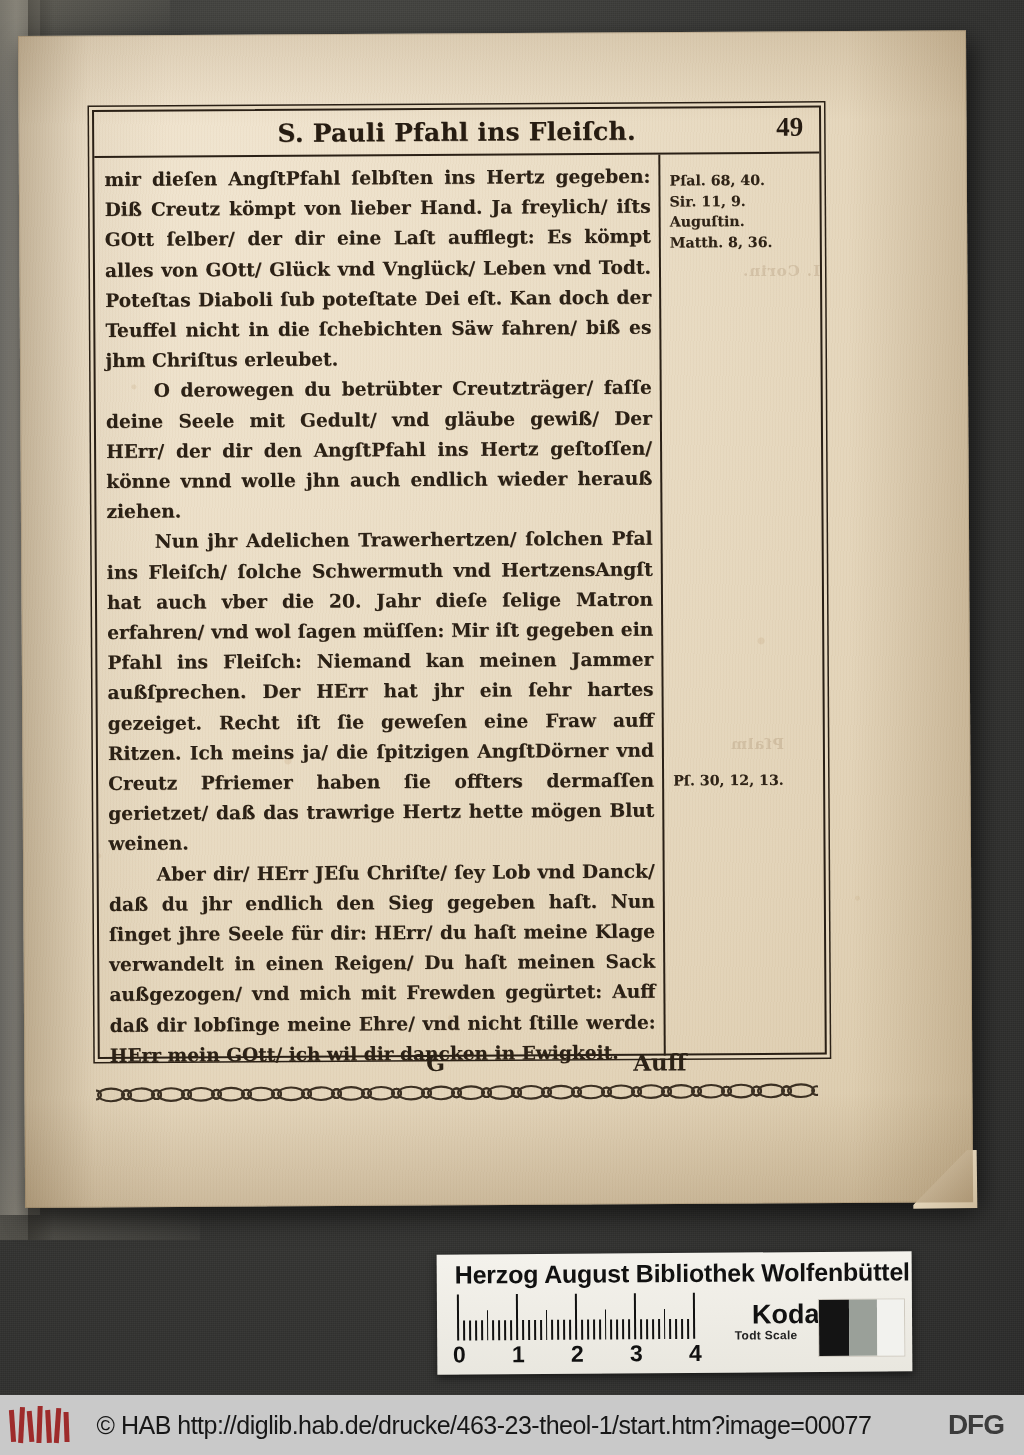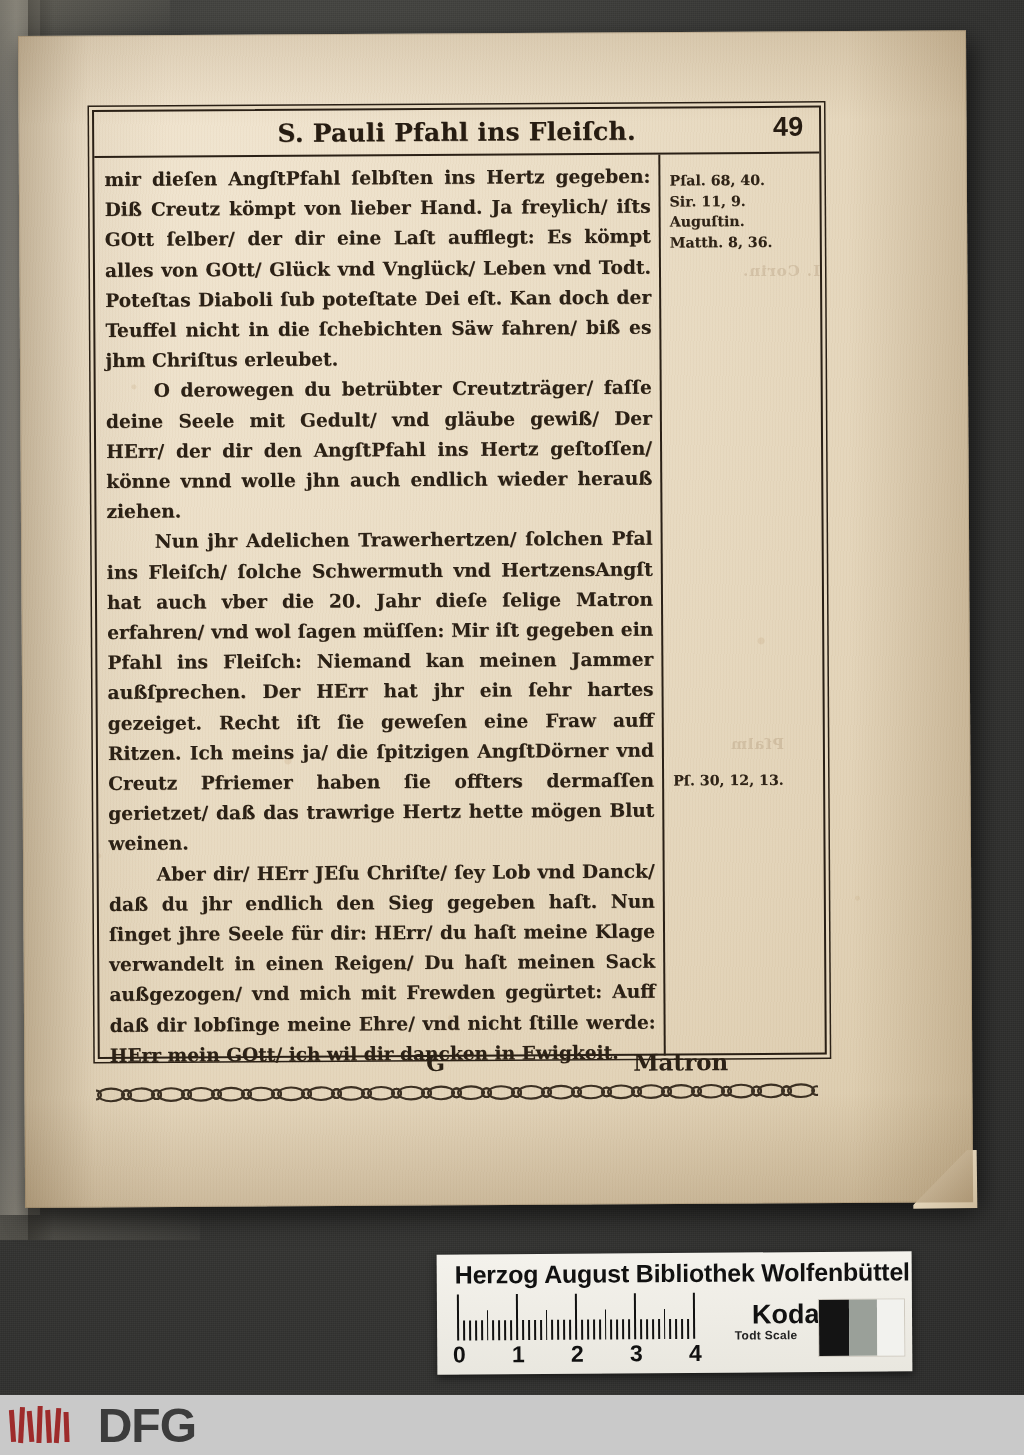--- a/index.html
+++ b/index.html
@@ -93,21 +93,21 @@
     display:flex;align-items:center;
   }
   .rh-title{
     position:absolute;left:0;right:0;text-align:center;
     font-family:"DejaVu Serif",serif;
     font-weight:700;font-size:25px;color:#261c12;letter-spacing:.2px;
     text-shadow:.4px .4px 0 rgba(60,40,20,.45);
   }
   .rh-pageno{
     position:absolute;right:16px;top:4px;
-    font-family:Liberation Sans, sans-serif;font-weight:700;font-size:27px;color:#261c12;
+    font-family:Liberation Serif, serif;font-weight:700;font-size:27px;color:#261c12;
   }
 
   
   .body-grid{
     position:relative;height:calc(100% - 44px);
     display:flex;
   }
   .col-text{
     width:566px;flex:0 0 566px;
     border-right:2px solid #2a2016;
@@ -195,22 +195,22 @@
     background:#c9c9c9;
     display:flex;align-items:center;
   }
   .hablogo{width:74px;height:46px;margin-left:6px;flex:0 0 74px;}
   .credit-text{
     flex:1;text-align:center;
     font-family:"Liberation Sans",sans-serif;font-size:25px;color:#171717;
     letter-spacing:-.5px;white-space:nowrap;
   }
   .dfg{
-    flex:0 0 116px;margin-right:12px;text-align:right;
-    font-family:"Liberation Sans",sans-serif;font-weight:700;font-size:48px;
+    flex:0 0 116px;margin-right:20px;text-align:right;
+    font-family:"Liberation Sans",sans-serif;font-weight:700;font-size:28px;
     color:#3c3c3c;letter-spacing:-1px;
   }
 </style>
 </head>
 <body>
 
 <div class="board"></div>
 <div class="left-sliver"></div>
 <div class="spine-shadow"></div>
 <div class="board-bevel"></div>
@@ -245,21 +245,21 @@
       <div class="note">Auguſtin.</div>
       <div class="note">Matth. 8, 36.</div>
       <div class="note lower">Pſ. 30, 12, 13.</div>
     </div>
 
   </div>
 </div>
 
 <div class="footline">
   <span class="sig">G</span>
-  <span class="catchword">Matron</span>
+  <span class="catchword">Auff</span>
 </div>
 
 <div class="ornament">
   <svg width="722" height="22" viewBox="0 0 722 22" preserveAspectRatio="none">
     <defs>
       <g id="flr">
         <ellipse cx="15" cy="11" rx="13" ry="6.3" fill="none" stroke="#2e2317" stroke-width="2.1"></ellipse>
         <circle cx="30.5" cy="11" r="4.4" fill="none" stroke="#2e2317" stroke-width="2.1"></circle>
         <circle cx="0.5" cy="11" r="4.4" fill="none" stroke="#2e2317" stroke-width="2.1"></circle>
       </g>
@@ -366,14 +366,15 @@
     <g fill="#9e2b2b">
       <rect x="4" y="8" width="5" height="32" transform="rotate(-4 6 24)"></rect>
       <rect x="13" y="5" width="5" height="36" transform="rotate(3 15 24)"></rect>
       <rect x="22" y="9" width="5" height="31" transform="rotate(-5 24 24)"></rect>
       <rect x="31" y="4" width="5" height="37" transform="rotate(2 33 24)"></rect>
       <rect x="40" y="8" width="5" height="33" transform="rotate(-3 42 24)"></rect>
       <rect x="49" y="6" width="5" height="35" transform="rotate(4 51 24)"></rect>
       <rect x="58" y="10" width="5" height="30" transform="rotate(-2 60 24)"></rect>
     </g>
   </svg>
+  <div class="credit-text">© HAB http://diglib.hab.de/drucke/463-23-theol-1/start.htm?image=00077</div>
   <div class="dfg">DFG</div>
 </div>
 
 </body></html>

